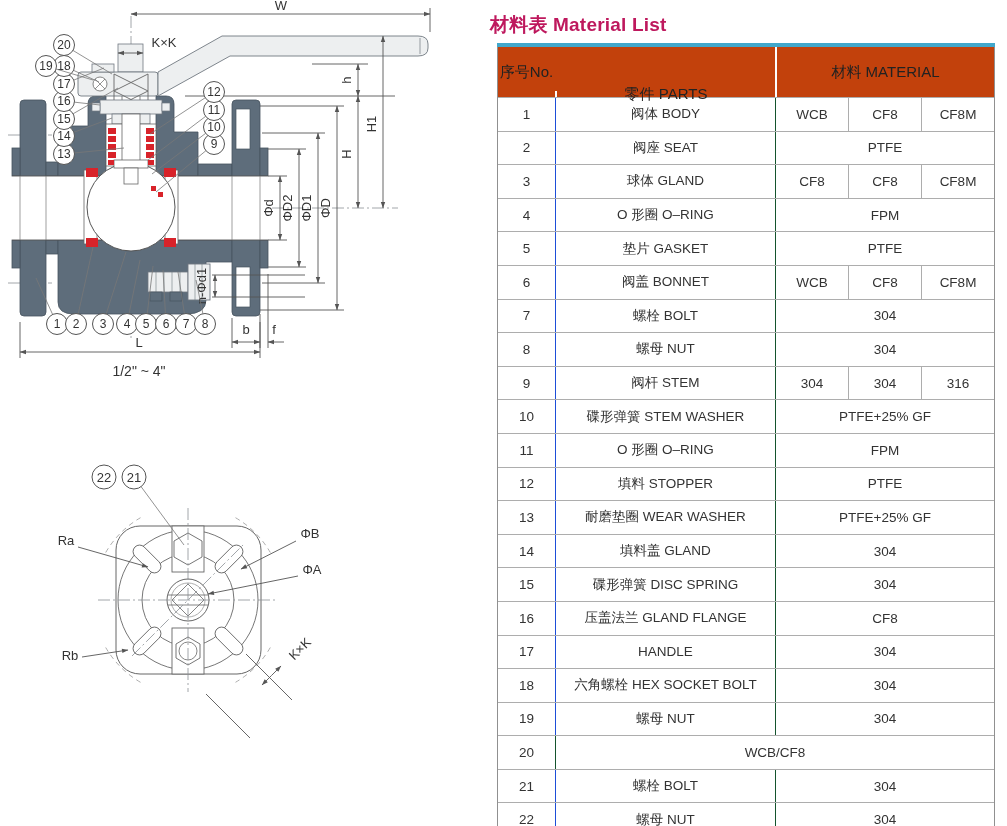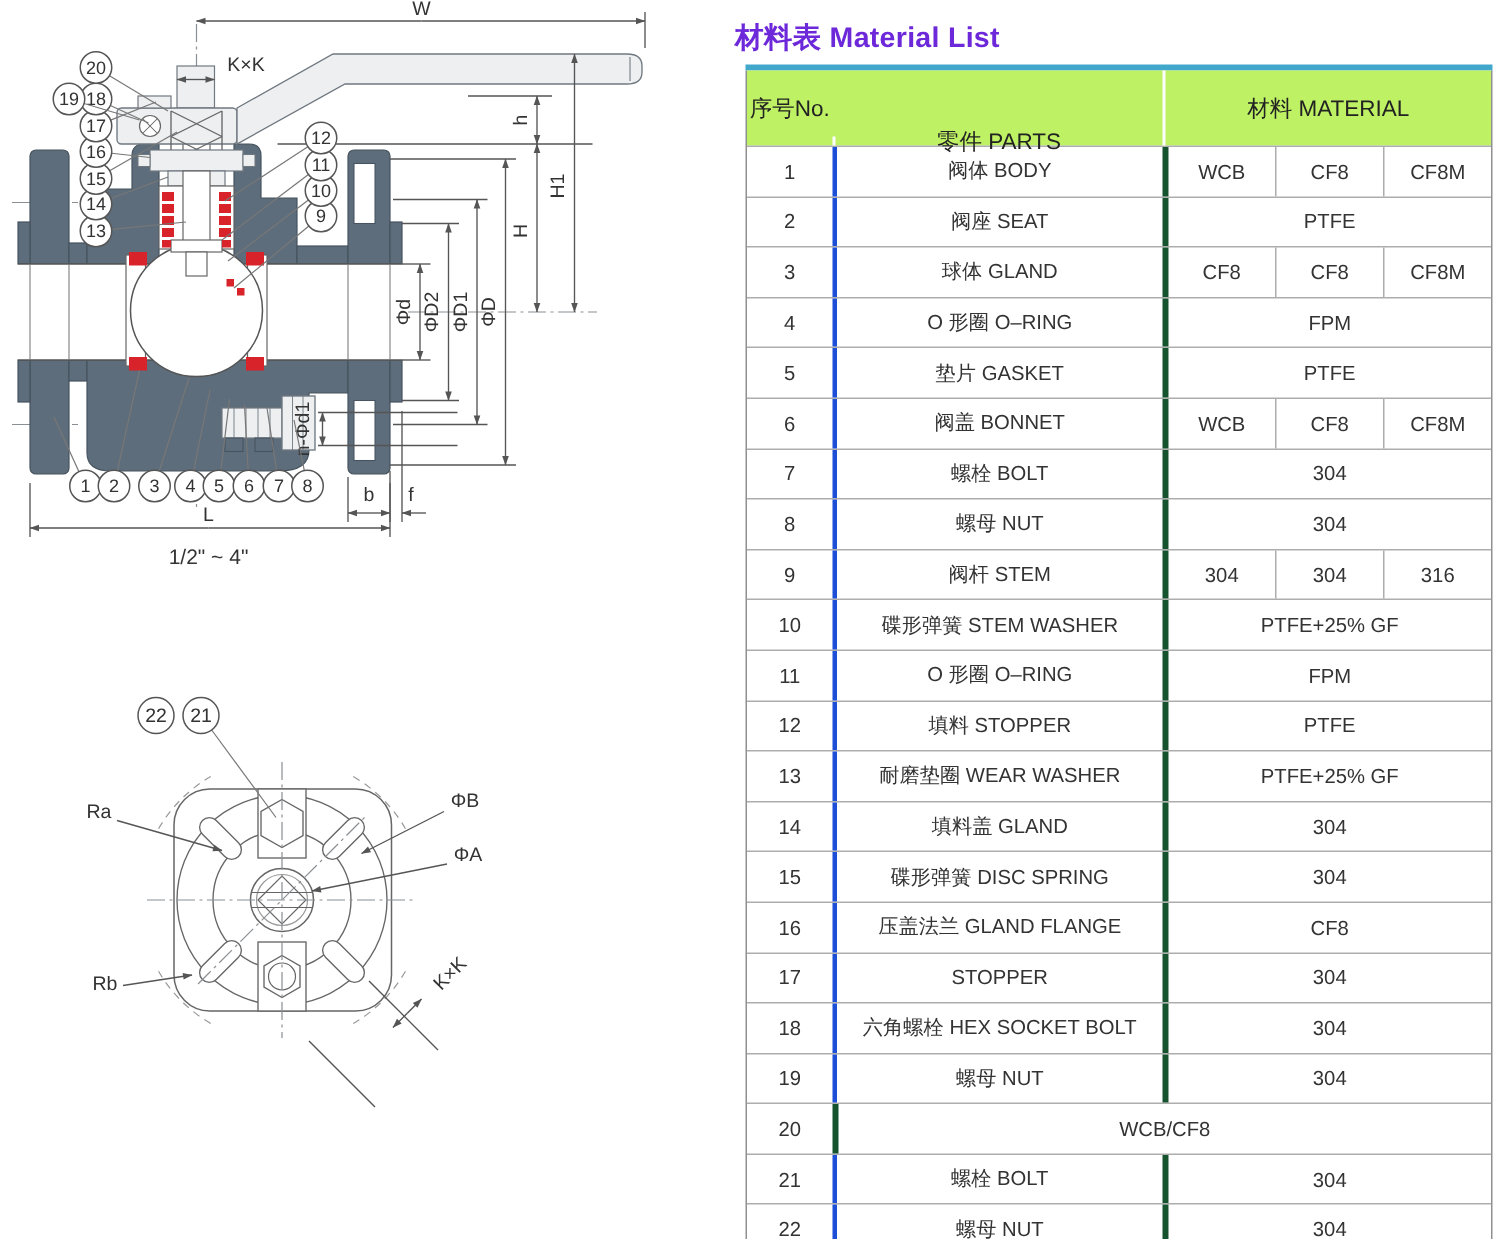--- a/index.html
+++ b/index.html
@@ -4,35 +4,35 @@
 <style>
   html,body{margin:0;padding:0;background:#fff;}
   .stage{position:relative;width:1007px;height:826px;background:#fff;overflow:hidden;
          font-family:"Liberation Sans","DejaVu Sans",sans-serif;}
   .stage svg{position:absolute;left:0;top:0;}
   svg text{font-family:"Liberation Sans","DejaVu Sans",sans-serif;fill:#333;}
   .dt{font-size:13px;}
   .szt{font-size:14px;}
 
   
-  .ml-title{position:absolute;left:490px;top:12px;font-size:19px;font-weight:bold;color:#6d28d9;
+  .ml-title{position:absolute;left:490px;top:12px;font-size:19px;font-weight:bold;color:#be185d;
             letter-spacing:.2px;white-space:nowrap;}
   .ml-wrap{position:absolute;left:497px;top:43px;width:498px;}
   .ml-accent{height:4px;background:#41a7cb;}
   .ml-table{border:1px solid #909090;border-top:none;box-sizing:border-box;}
-  .ml-head{display:flex;height:50px;background:#bef264;color:#222;font-size:15px;}
+  .ml-head{display:flex;height:50px;background:#c2410c;color:#222;font-size:15px;}
   .ml-head .hc{display:flex;align-items:center;justify-content:center;box-sizing:border-box;}
   .hc-no{width:57px;}
   .hc-part{width:220px;border-left:2px solid #fdfdfd;margin-top:44px;}
   .hc-mat{flex:1;border-left:2px solid #fdfdfd;text-align:right;}
   .trow{display:flex;height:32.6px;border-top:1px solid #adadad;font-size:13.5px;color:#333;}
   .cell{display:flex;align-items:center;justify-content:center;box-sizing:border-box;}
   .c-no{width:57px;}
-  .c-part{width:220px;border-left:3px solid #1d4ed8;}
-  .c-mat{flex:1;border-left:4px solid #14532d;display:flex;}
+  .c-part{width:220px;border-left:1px solid #1d4ed8;}
+  .c-mat{flex:1;border-left:1px solid #14532d;display:flex;}
   .matcell{flex:1;display:flex;align-items:center;justify-content:center;box-sizing:border-box;}
   .matcell + .matcell{border-left:1px solid #adadad;}
 </style>
 </head>
 <body>
 
 <div class="stage">
 
   <svg id="valve-drawing" width="497" height="826" viewBox="0 0 497 826">
     <defs>
@@ -501,21 +501,21 @@
           </div>
           <div class="trow">
             <div class="cell c-no">16</div>
             <div class="cell c-part">压盖法兰 GLAND FLANGE</div>
             <div class="c-mat">
               <div class="matcell">CF8</div>
             </div>
           </div>
           <div class="trow">
             <div class="cell c-no">17</div>
-            <div class="cell c-part">STOPPER</div>
+            <div class="cell c-part">HANDLE</div>
             <div class="c-mat">
               <div class="matcell">304</div>
             </div>
           </div>
           <div class="trow">
             <div class="cell c-no">18</div>
             <div class="cell c-part">六角螺栓 HEX SOCKET BOLT</div>
             <div class="c-mat">
               <div class="matcell">304</div>
             </div>

